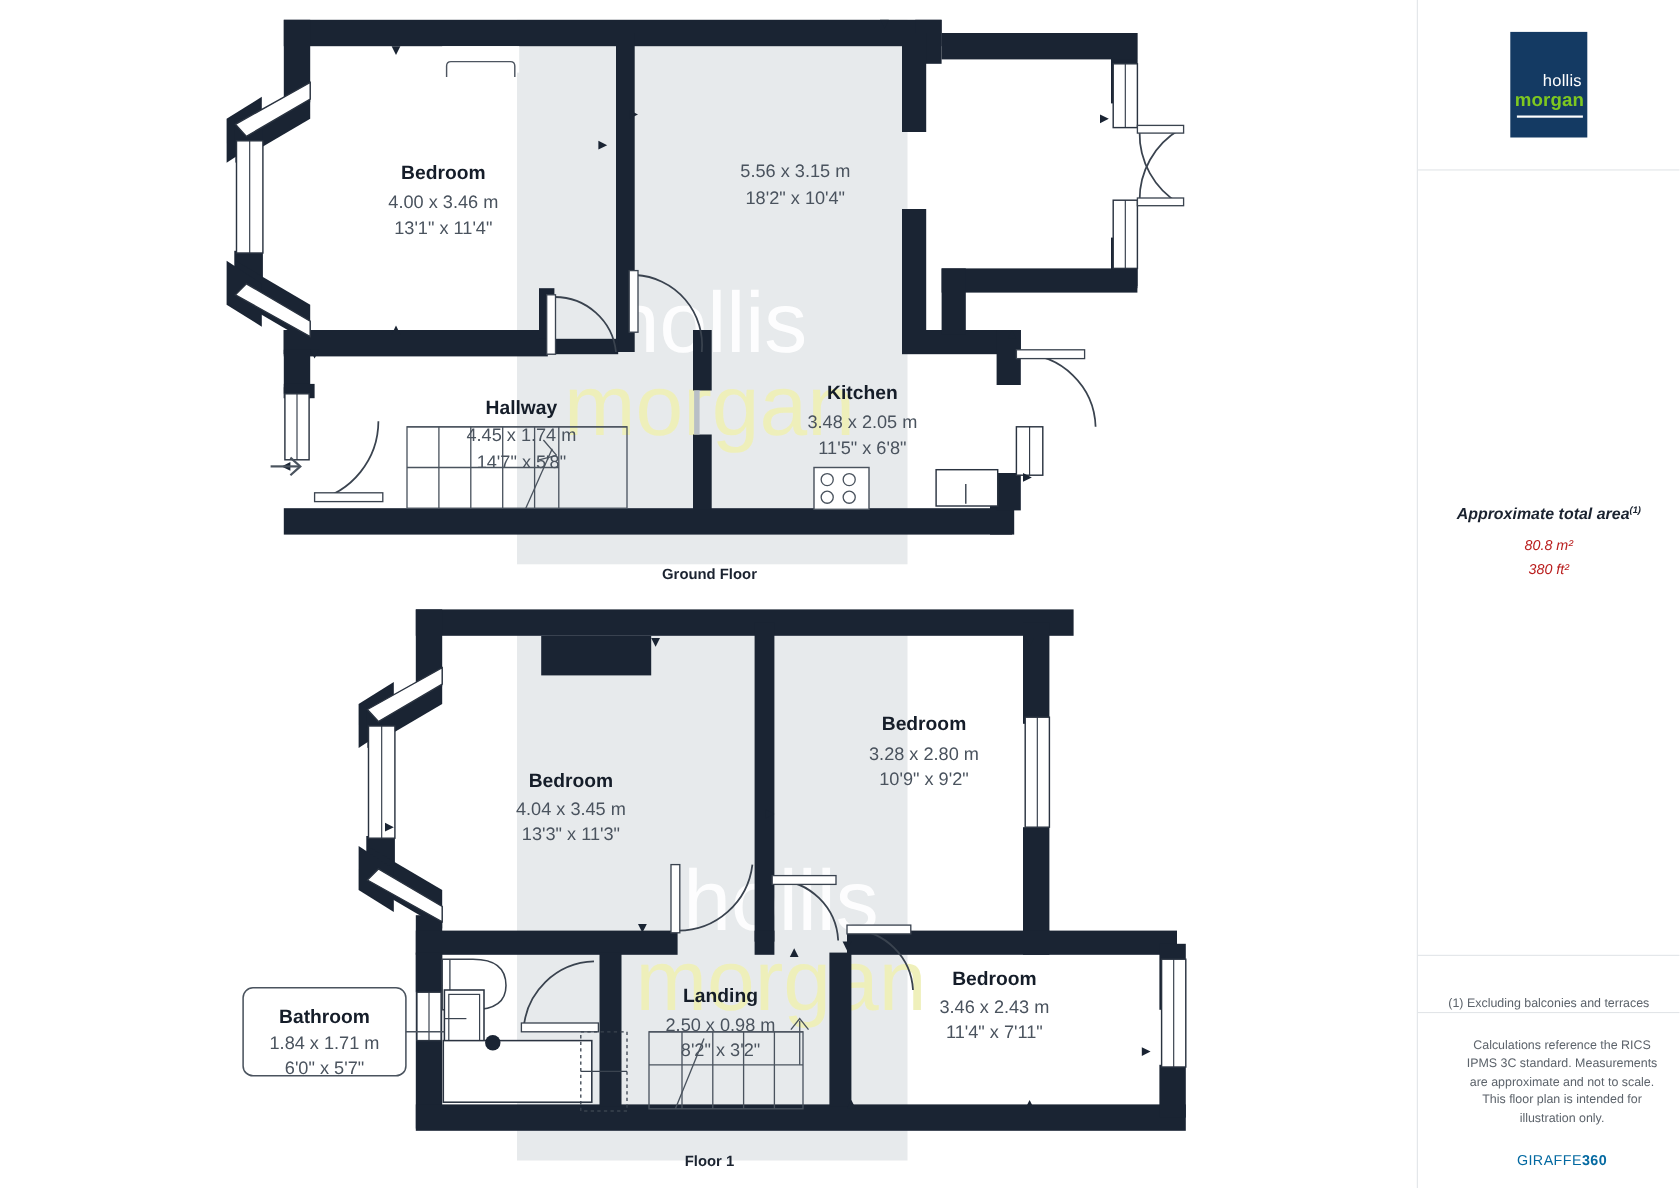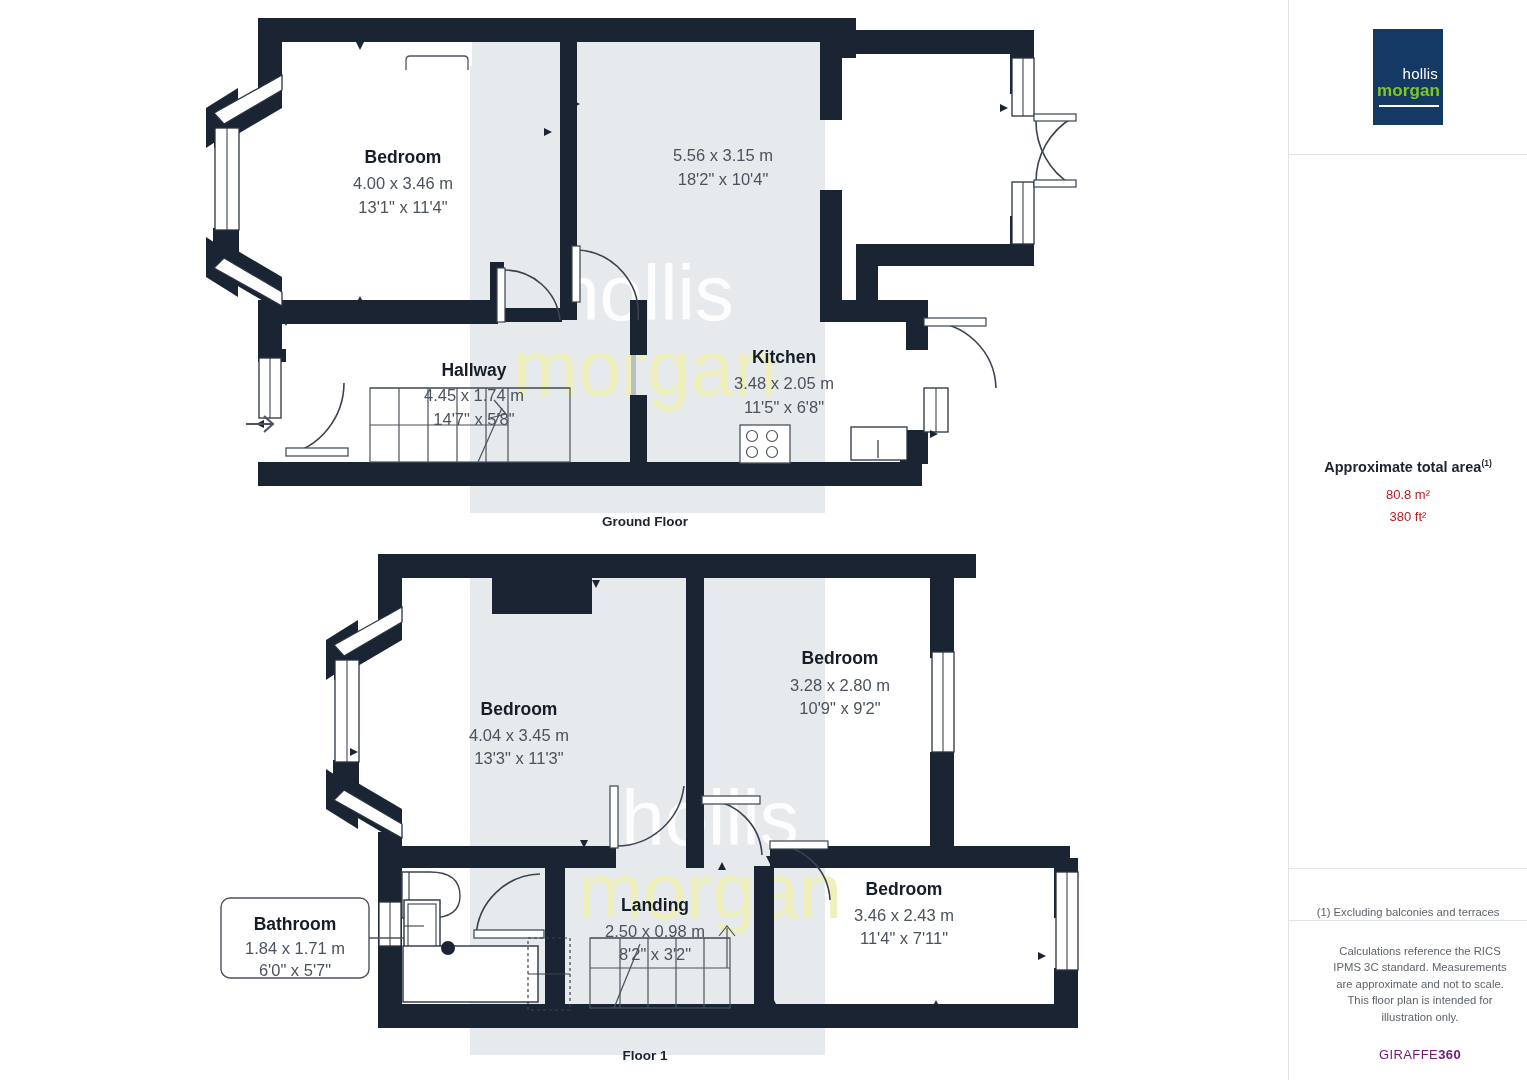--- a/index.html
+++ b/index.html
@@ -40,40 +40,41 @@
     font-family:"Liberation Sans", sans-serif;
   }
   .logo-rule{
     position:absolute;left:6px;right:4px;top:76px;height:1.5px;background:#ffffff;
   }
 
   #area-cell{
     position:absolute;top:155px;left:0;width:100%;height:714px;
     border-bottom:1px solid #e2e5e8;
     box-sizing:border-box;
+    font-style:italic;
   }
   #area-inner{
     position:absolute;top:303px;left:0;width:100%;text-align:center;
   }
   .area-title{font-size:14.5px;font-weight:bold;color:#1b2330;margin:0 0 12px 0;}
   .area-title sup{font-size:8.5px;vertical-align:super;}
   .area-val{font-size:13px;color:#b91c1c;margin:0 0 7px 0;}
 
   #foot1-cell{
     position:absolute;top:869px;left:0;width:100%;height:52px;
     border-bottom:1px solid #e2e5e8;box-sizing:border-box;
     display:flex;align-items:flex-end;justify-content:center;
   }
   .foot-small{font-size:11.3px;color:#5c636b;text-align:center;line-height:1.45;padding:0 10px;}
 
   #foot2-cell{
     position:absolute;top:921px;left:12px;width:100%;
     padding:22px 22px 0 22px;box-sizing:border-box;text-align:center;
   }
-  .brand{font-size:13px;color:#701a75;letter-spacing:.4px;margin-top:22px;}
+  .brand{font-size:13px;color:#0369a1;letter-spacing:.4px;margin-top:22px;}
   .brand b{font-weight:bold;}
 
   
   #plan{position:absolute;left:0;top:0;width:1288px;height:1080px;}
   svg{display:block;}
 
   .rm-name{font-family:"Liberation Sans", sans-serif;font-size:17.5px;font-weight:bold;fill:#151d29;}
   .rm-dim{font-family:"Liberation Sans", sans-serif;font-size:16.5px;fill:#4a535e;}
   .floor-label{font-family:"Liberation Sans", sans-serif;font-size:13.5px;font-weight:bold;fill:#1b2330;}
   .wm-hollis{font-family:"Liberation Sans", sans-serif;font-size:78px;fill:#ffffff;opacity:.95;}

